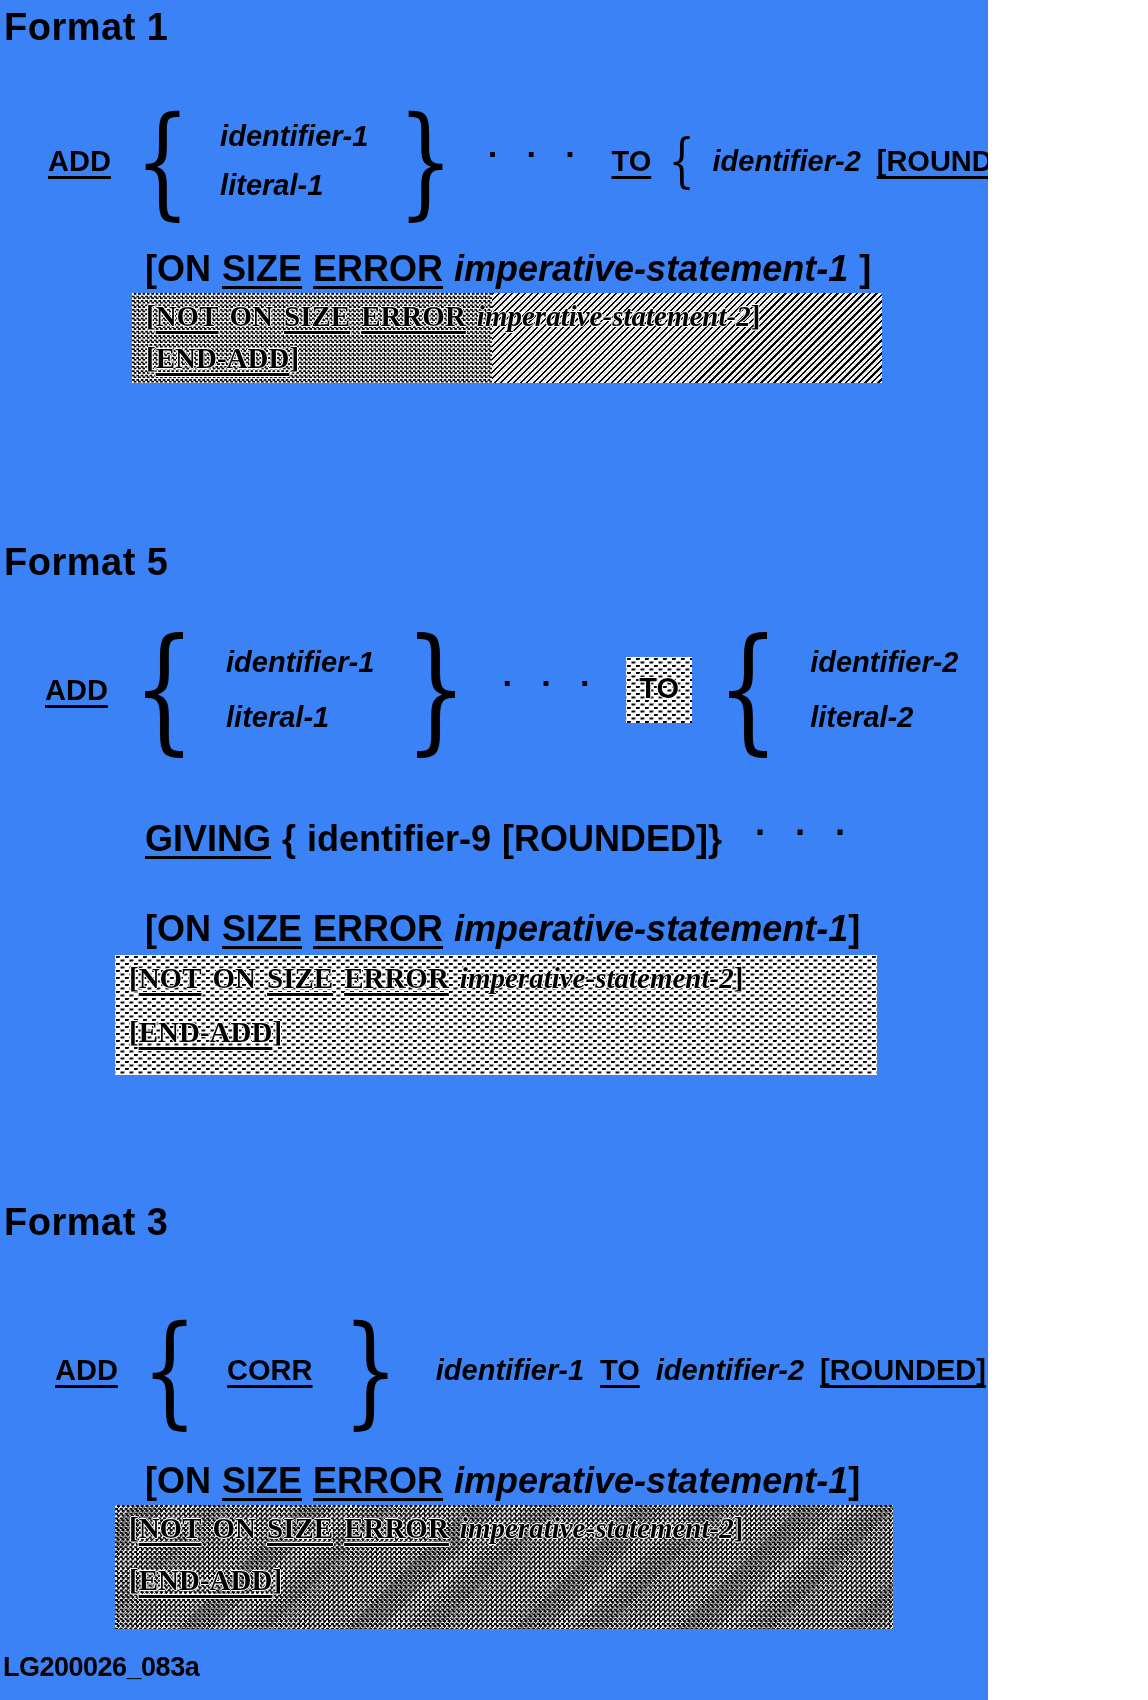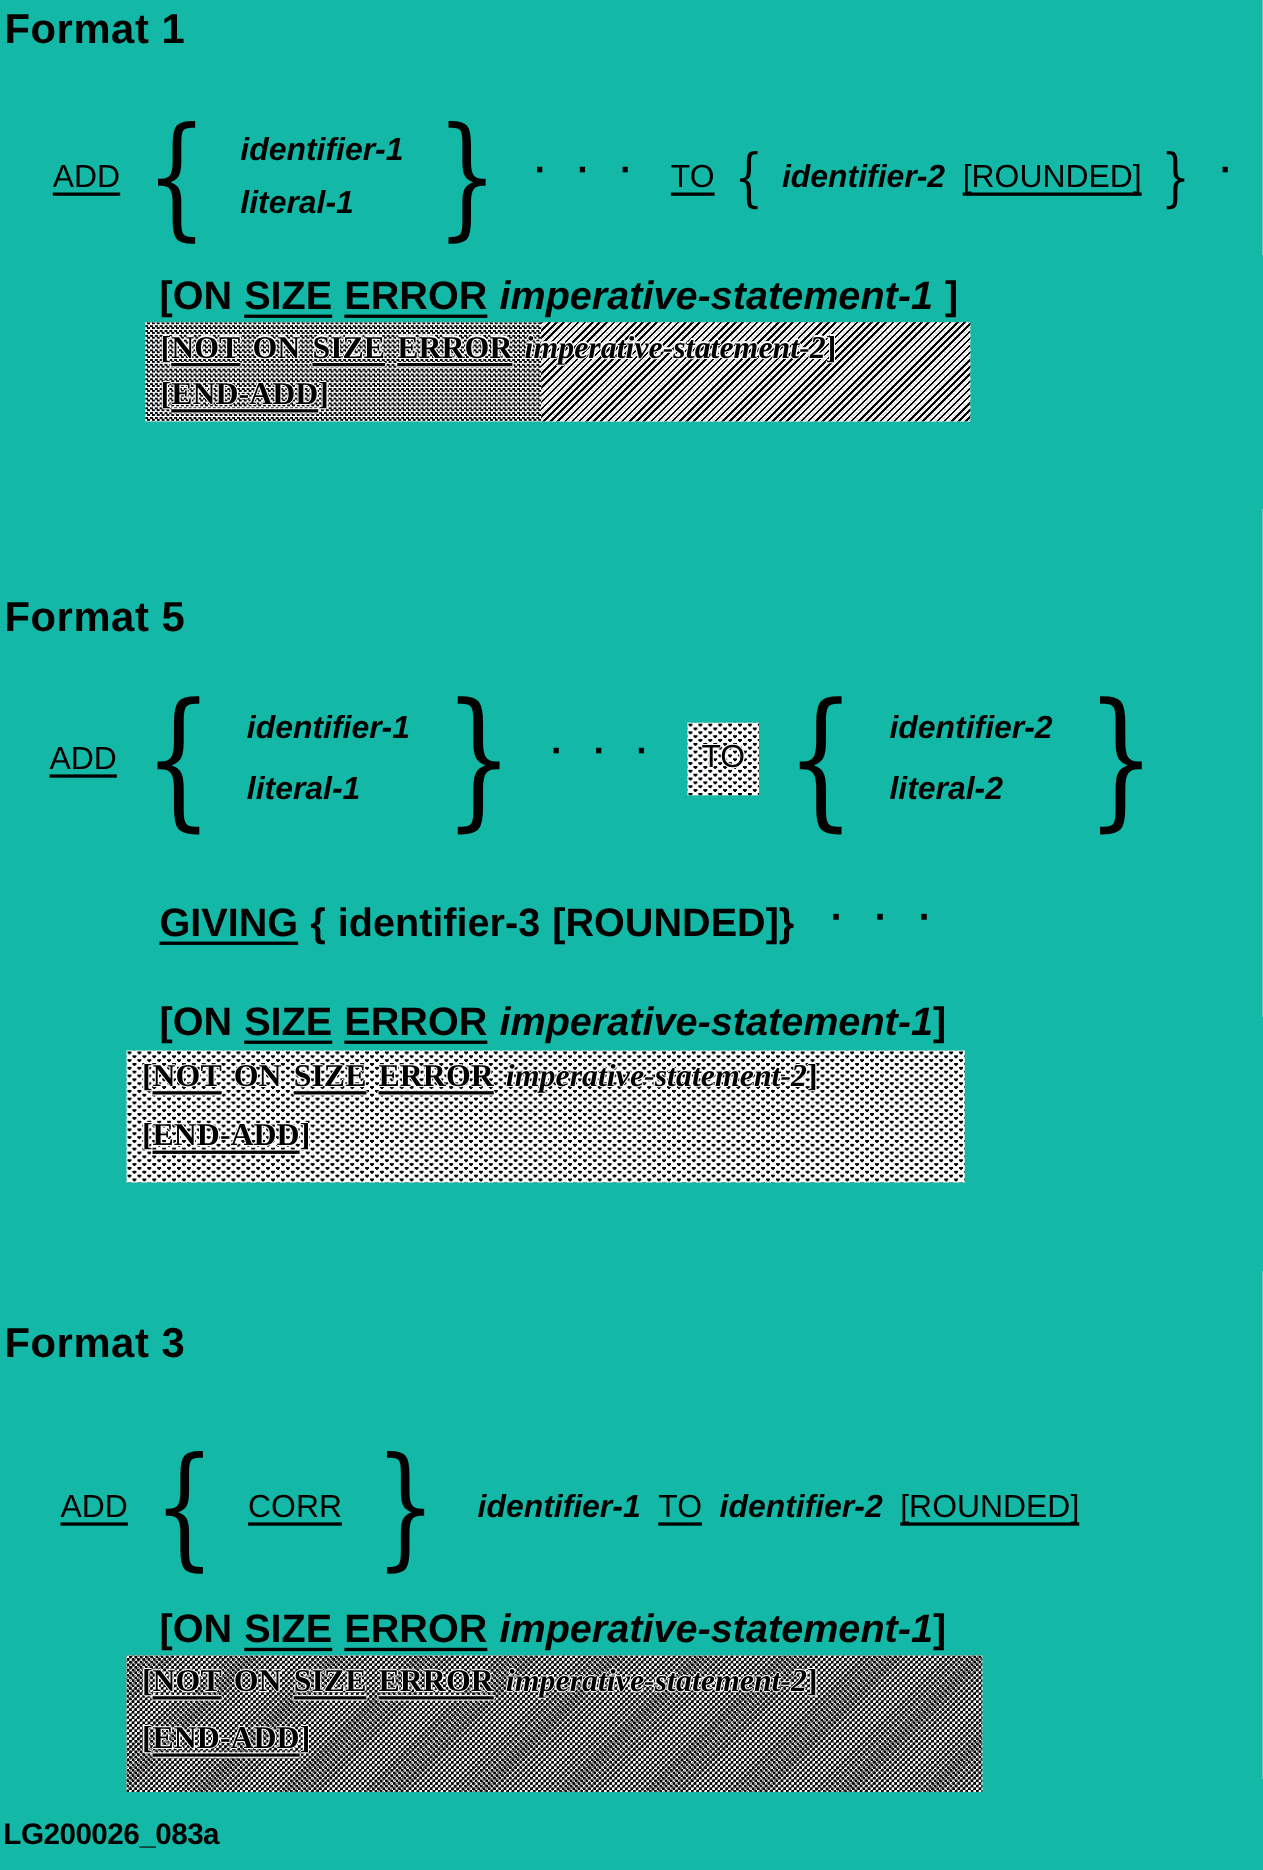--- a/index.html
+++ b/index.html
@@ -1,29 +1,29 @@
 <!DOCTYPE html>
 <html><head>
 <meta charset="utf-8">
 <style>
   html,body { margin:0; padding:0; background:#ffffff; }
   .page {
-    position:relative; width:1148px; height:1700px;
-    background:#14b8a6; color:#000;
+    position:relative; width:988px; height:1700px;
+    background:#3b82f6; color:#000;
     font-family:"Liberation Sans", sans-serif;
     overflow:hidden;
   }
 
   .heading {
     position:absolute; font-size:38px; font-weight:700; letter-spacing:0.5px;
     white-space:nowrap;
   }
 
   
-  .kw { font-weight:400; }
+  .kw { font-weight:700; }
   .op { font-weight:700; font-style:italic; }
   .u  { text-decoration:underline; text-decoration-thickness:3px;
         text-underline-offset:5px; text-decoration-skip-ink:none; }
 
   .main-line {
     position:absolute; display:flex; align-items:center;
     font-size:29px; font-weight:700; white-space:nowrap; gap:16px;
   }
   .stack { display:flex; flex-direction:column; align-items:flex-start; padding:0 6px; }
   .gap16 { gap:16px; } .gap22 { gap:22px; } .gap20 { gap:20px; }
@@ -156,21 +156,21 @@
       <span class="kw">TO</span>
     </span>
     <span class="brace big2">{</span>
     <div class="stack gap22">
       <span class="op">identifier-2</span>
       <span class="op">literal-2</span>
     </div>
     <span class="brace big2">}</span>
   </div>
 
-  <div class="tline" id="f2-giving"><span class="tk k u">GIVING</span><span class="tk k">{</span><span class="tk k">identifier-3</span><span class="tk k">[ROUNDED]}</span><span class="tk k dots2">· · ·</span></div>
+  <div class="tline" id="f2-giving"><span class="tk k u">GIVING</span><span class="tk k">{</span><span class="tk k">identifier-9</span><span class="tk k">[ROUNDED]}</span><span class="tk k dots2">· · ·</span></div>
 
   <div class="tline" id="f2-onsize"><span class="tk k">[ON</span><span class="tk k u">SIZE</span><span class="tk k u">ERROR</span><span class="tk o j">imperative-statement-1</span><span class="tk k">]</span></div>
 
   <div class="shade pat-dash" id="f2-shade">
     <div class="tline-s"><span class="tk k j">[</span><span class="tk k u">NOT</span><span class="tk k">ON</span><span class="tk k u">SIZE</span><span class="tk k u">ERROR</span><span class="tk o j">imperative-statement-2</span><span class="tk k">]</span></div>
     <div class="tline-s"><span class="tk k j">[</span><span class="tk k u j">END-ADD</span><span class="tk k">]</span></div>
   </div>
 
   <div class="heading" id="f3-heading">Format 3</div>
 

